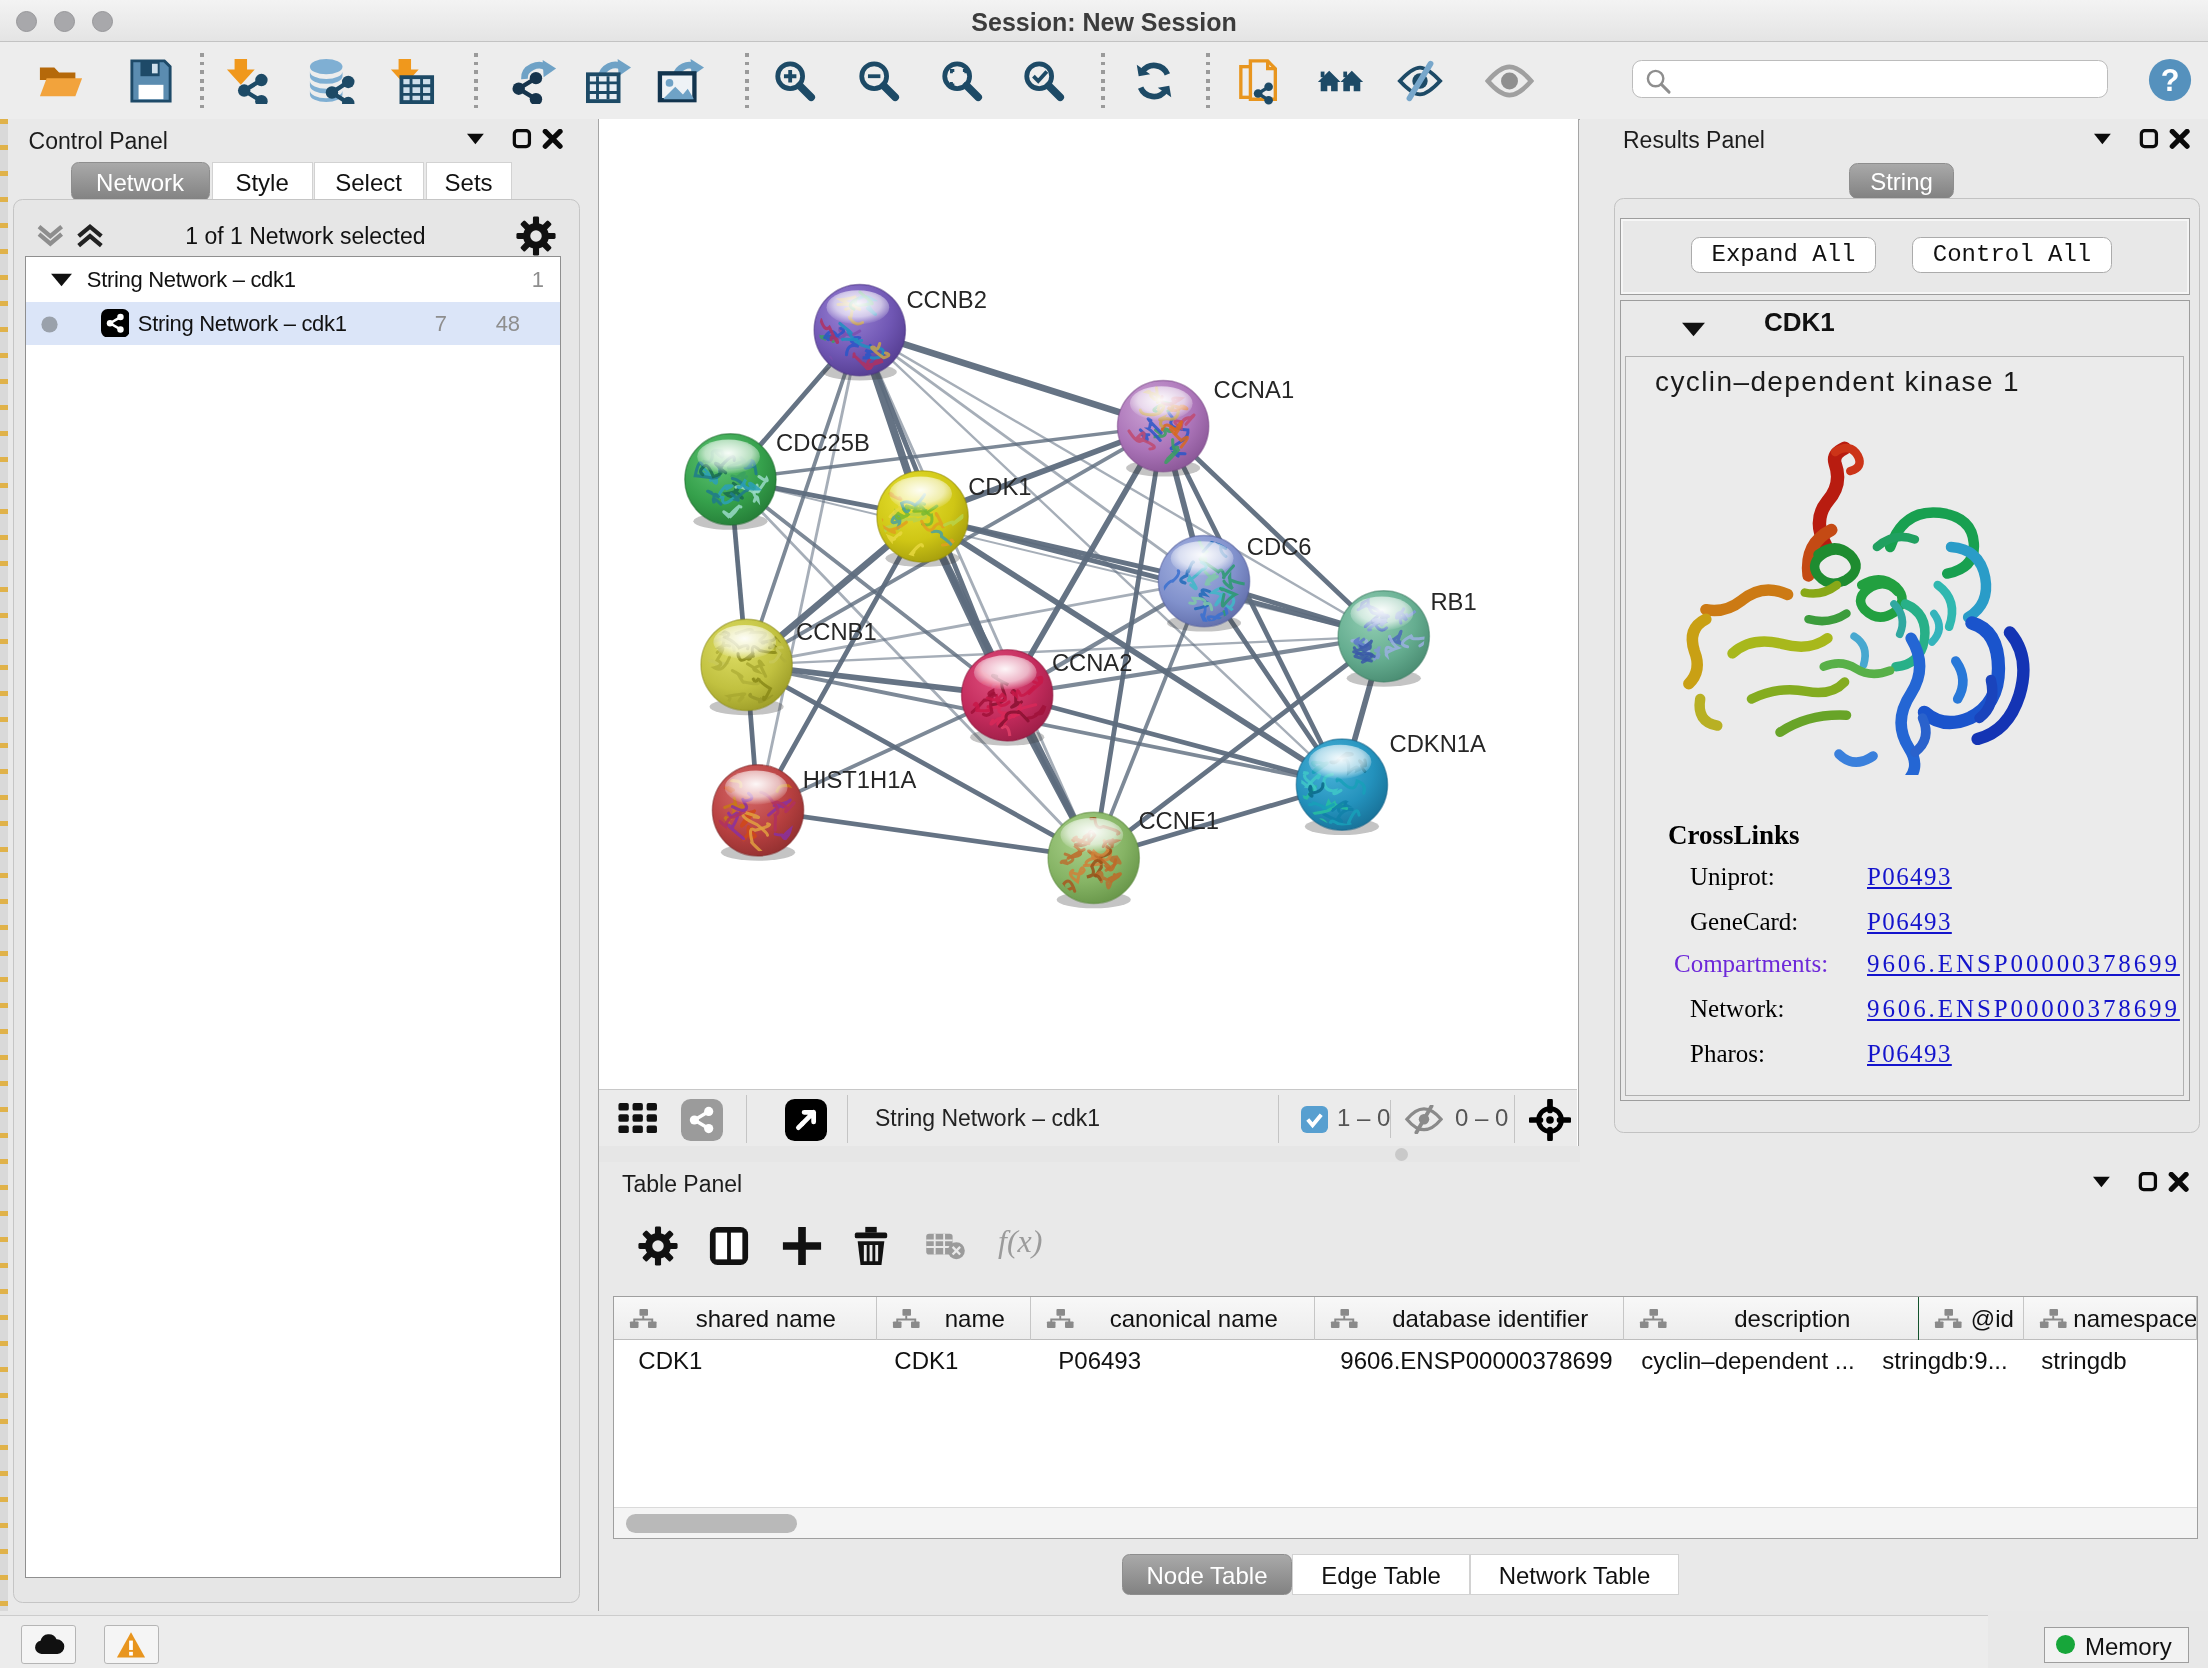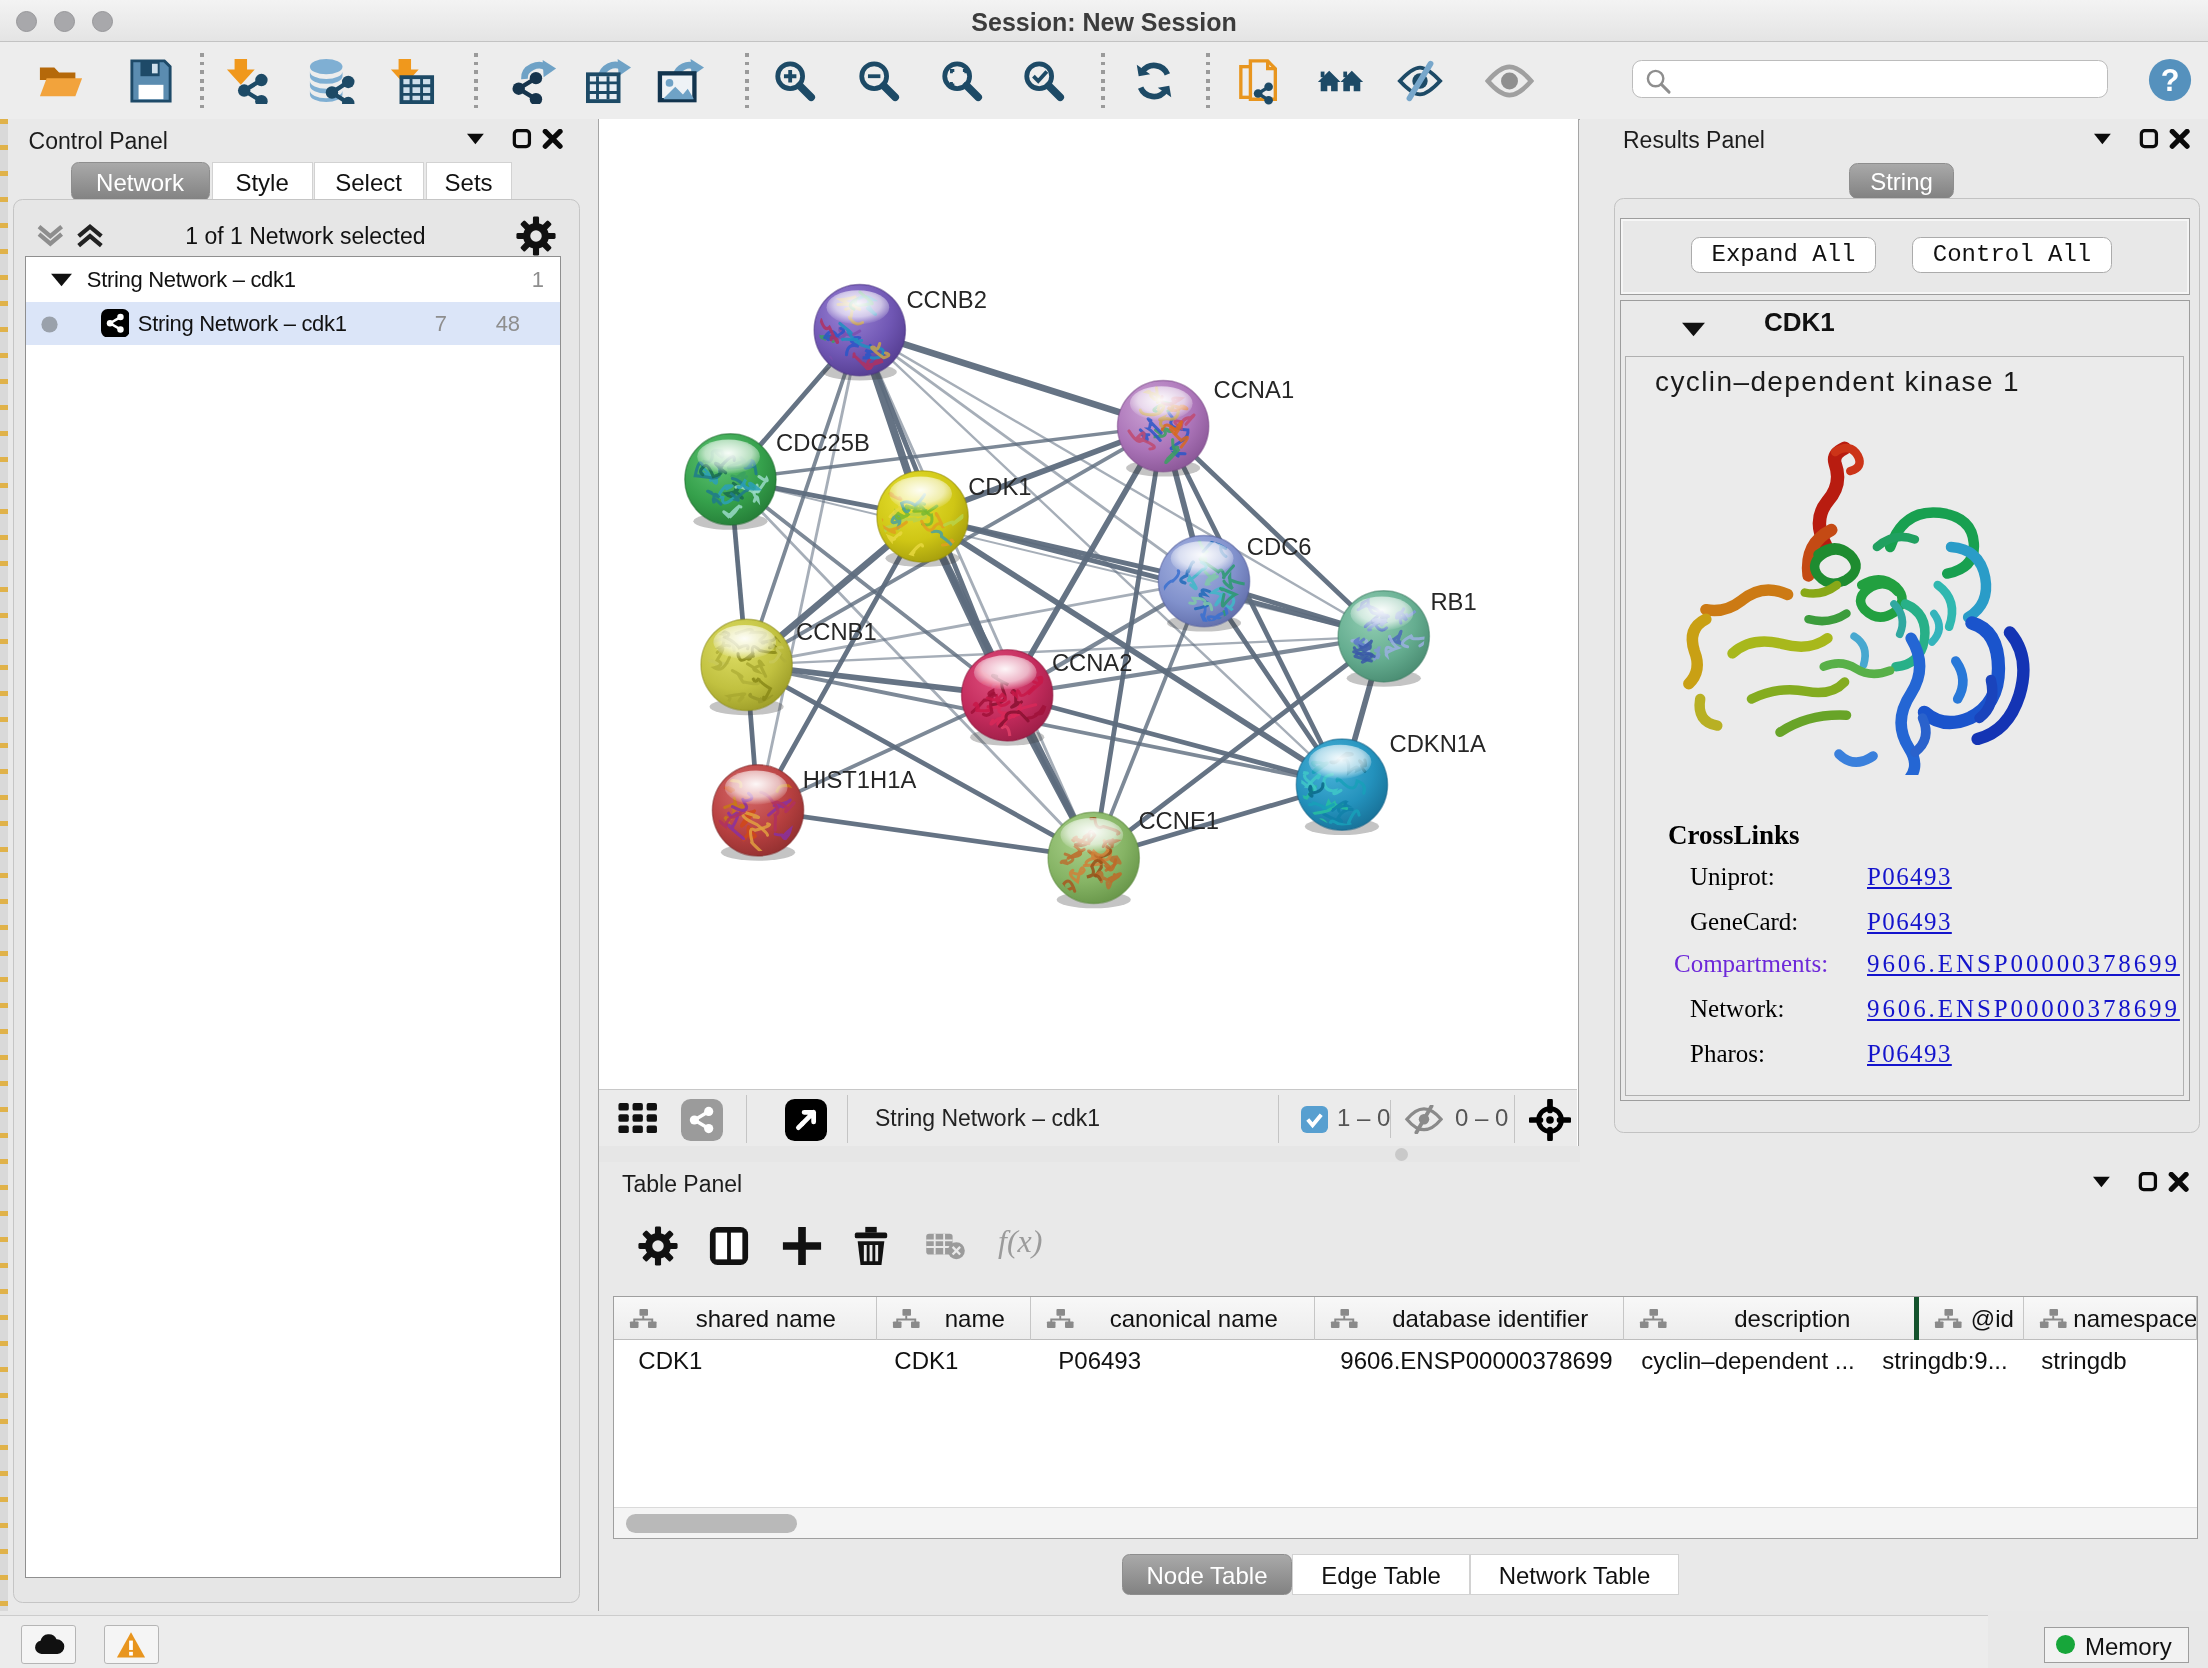--- a/index.html
+++ b/index.html
@@ -936,21 +936,21 @@
       <svg class="abs" style="left:15px;top:10.5px;" width="28.5" height="23" viewBox="0 0 30 24">
           <g fill="#8a8a8a">
             <rect x="11" y="1" width="9" height="7" rx="1"></rect>
             <rect x="1" y="14" width="9" height="7" rx="1"></rect>
             <rect x="20" y="14" width="9" height="7" rx="1"></rect>
           </g>
           <path d="M15 8 v4 M15 12 h-9.5 v3 M15 12 h9.5 v3" stroke="#8a8a8a" stroke-width="2" fill="none"></path>
         </svg>
       <div class="abs" style="left:49px;top:7.6px;width:252px;text-align:center;font-size:24px;color:#111;white-space:nowrap;">database identifier</div>
     </div>
-    <div class="abs" style="left:1010px;top:0;width:295px;height:43px;border-right:5px solid #14532d;box-sizing:border-box;overflow:hidden;">
+    <div class="abs" style="left:1010px;top:0;width:295px;height:43px;border-right:1px solid #14532d;box-sizing:border-box;overflow:hidden;">
       <svg class="abs" style="left:15px;top:10.5px;" width="28.5" height="23" viewBox="0 0 30 24">
           <g fill="#8a8a8a">
             <rect x="11" y="1" width="9" height="7" rx="1"></rect>
             <rect x="1" y="14" width="9" height="7" rx="1"></rect>
             <rect x="20" y="14" width="9" height="7" rx="1"></rect>
           </g>
           <path d="M15 8 v4 M15 12 h-9.5 v3 M15 12 h9.5 v3" stroke="#8a8a8a" stroke-width="2" fill="none"></path>
         </svg>
       <div class="abs" style="left:49px;top:7.6px;width:238px;text-align:center;font-size:24px;color:#111;white-space:nowrap;">description</div>
     </div>

